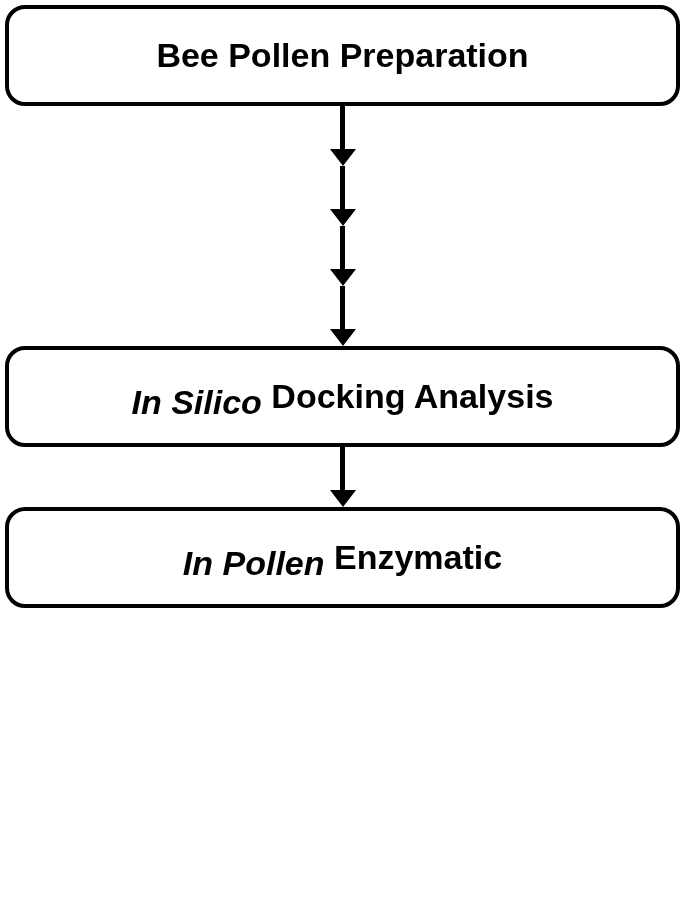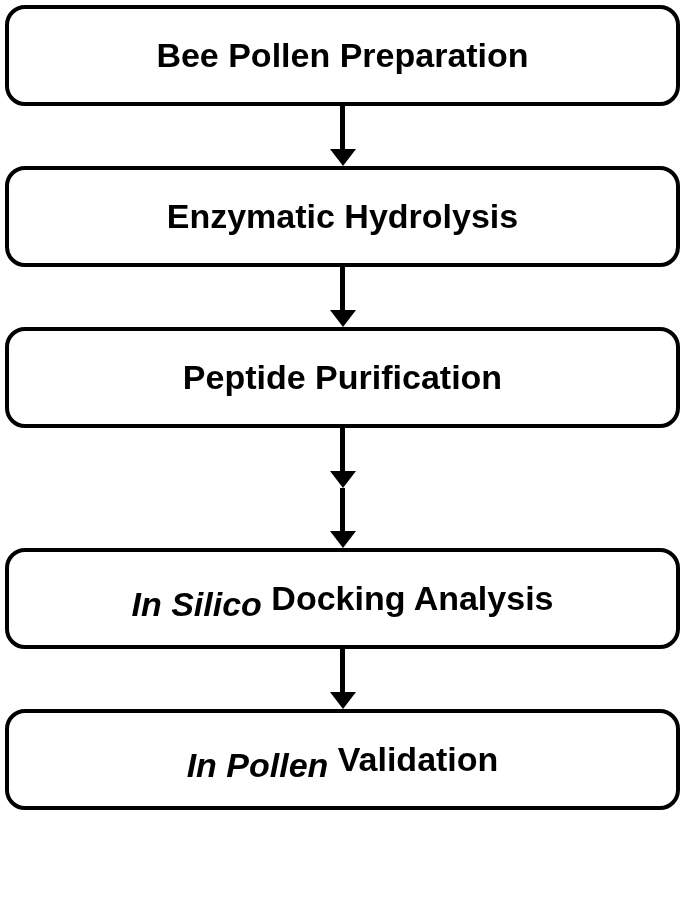--- a/index.html
+++ b/index.html
@@ -72,32 +72,26 @@
 
   <div class="flow-box">
     <span>Bee Pollen Preparation</span>
   </div>
 
   <div class="flow-arrow">
     <div class="stem"></div>
     <div class="head"></div>
   </div>
 
-  <div class="flow-box">
-    <span>Enzymatic Hydrolysis</span>
-  </div>
 
   <div class="flow-arrow">
     <div class="stem"></div>
     <div class="head"></div>
   </div>
 
-  <div class="flow-box">
-    <span>Peptide Purification</span>
-  </div>
 
   <div class="flow-arrow">
     <div class="stem"></div>
     <div class="head"></div>
   </div>
 
 
   <div class="flow-arrow">
     <div class="stem"></div>
     <div class="head"></div>
@@ -106,16 +100,16 @@
   <div class="flow-box">
     <span class="italic-part">In Silico</span><span> Docking Analysis</span>
   </div>
 
   <div class="flow-arrow">
     <div class="stem"></div>
     <div class="head"></div>
   </div>
 
   <div class="flow-box">
-    <span class="italic-part">In Pollen</span><span> Validation</span>
+    <span class="italic-part">In Pollen</span><span> Enzymatic</span>
   </div>
 
 </div>
 
 </body></html>

